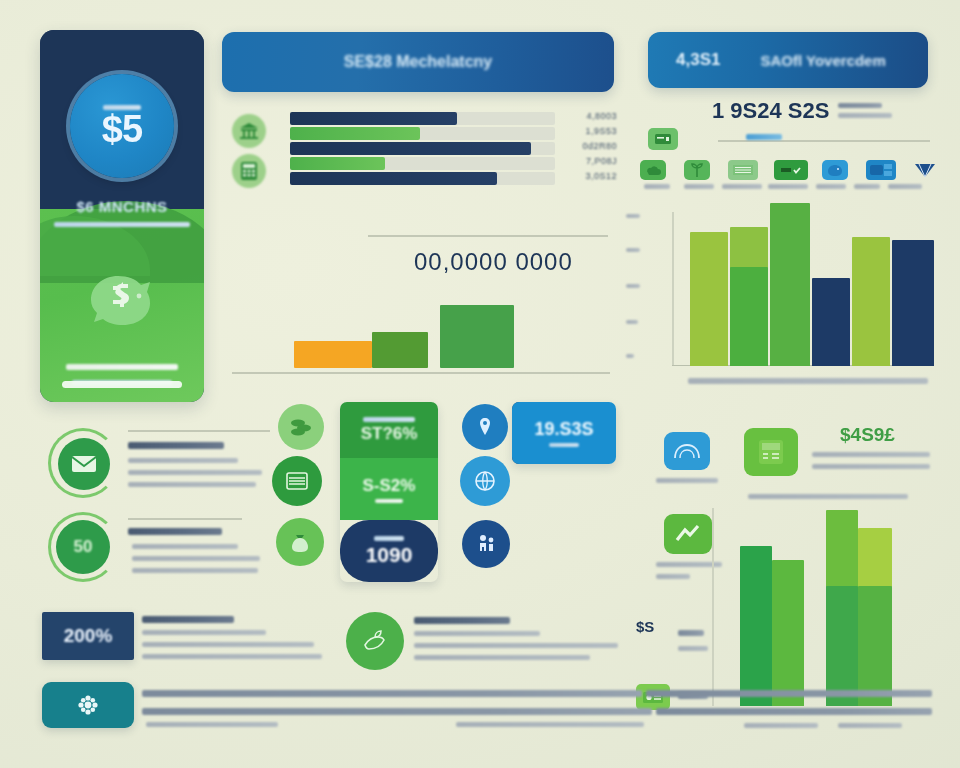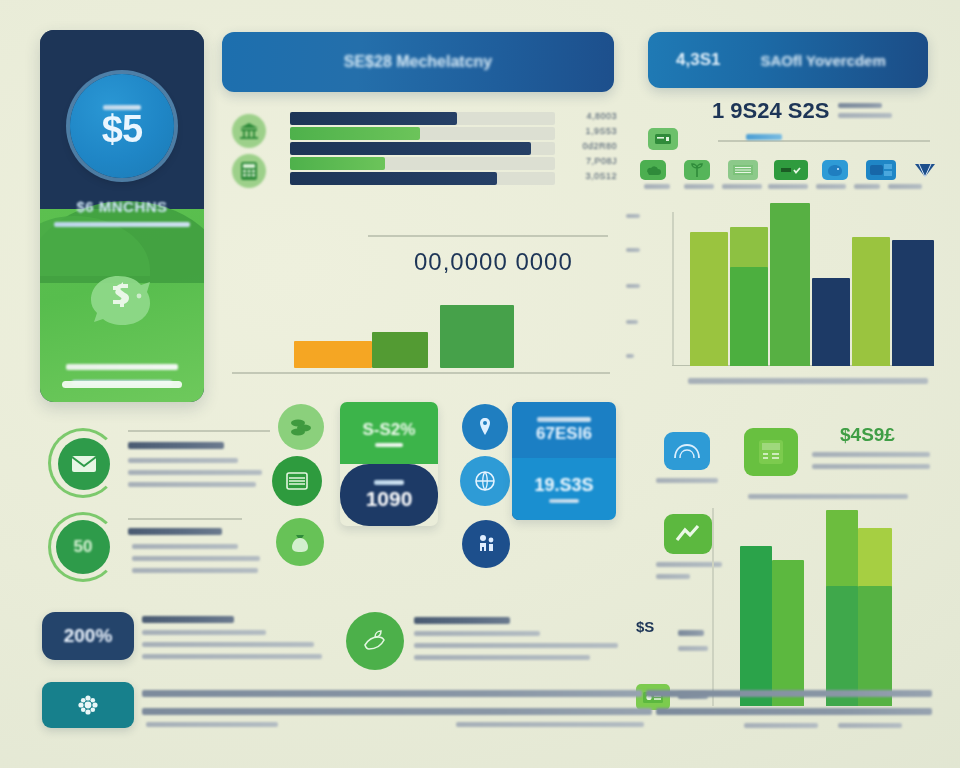--- a/index.html
+++ b/index.html
@@ -159,21 +159,21 @@
   #colchart .axis-y { position:absolute; left:24px; top:0; bottom:16px; width:1.5px; background:#cdd2c0; }
   #colchart .axis-x { position:absolute; left:24px; right:4px; bottom:16px; height:1.5px; background:#b9bfac; }
   .ytick { position:absolute; left:-22px; font-size:7px; }
   .gcol { position:absolute; bottom:16px; border-radius:1px 1px 0 0; }
 
   
   .feat-ring { position:absolute; border-radius:50%; }
 
   
   #bl-card1 { position:absolute; left:42px; top:612px; width:92px; height:48px;
-              border-radius:13px; background:#24446b; display:flex;
+              border-radius:2px; background:#24446b; display:flex;
               align-items:center; justify-content:center;
               box-shadow: 0 3px 8px rgba(40,60,80,.18); }
   #bl-card1 span { color:#eef6ff; font-size:19px; font-weight:700; filter:blur(0.8px); }
   #bl-card2 { position:absolute; left:42px; top:682px; width:92px; height:46px;
               border-radius:9px; background:#17808c; display:flex;
               align-items:center; justify-content:center;
               box-shadow: 0 3px 8px rgba(40,60,80,.18); }
 
   
   .tile { position:absolute; border-radius:9px; display:flex;
@@ -299,20 +299,24 @@
       </svg>
   </div>
   <div class="rnd-ic" style="left:276px;top:518px;width:48px;height:48px;background:#67c257;">
     <svg width="24" height="24" viewBox="0 0 24 24">
         <path d="M8 5h8l-2 3h-4z" fill="#2f8b3a"></path>
         <path d="M12 8c5 0 8 5 8 9s-3 5-8 5-8-1-8-5 3-9 8-9z" fill="#e6f7e3" opacity=".85"></path>
       </svg>
   </div>
 
   <div class="kpi-col" id="kpi-green">
+    <div class="kpi-cell c1">
+      <span class="tl whitedim kpi-cap" style="width:52px;height:5px;"></span>
+      <span class="kpi-val" style="color:#eaf8e8;font-size:17px;">ST?6%</span>
+    </div>
     <div class="kpi-cell c2">
       <span class="kpi-val" style="color:#f0fbee;font-size:17px;">S-S2%</span>
       <span class="tl white kpi-sub" style="width:28px;height:4px;"></span>
     </div>
     <div class="kpi-cell c3">
       <span class="tl whitedim kpi-cap" style="width:30px;height:5px;"></span>
       <span class="kpi-val" style="color:#ffffff;font-size:21px;">1090</span>
     </div>
   </div>
 
@@ -332,24 +336,20 @@
     <svg width="22" height="24" viewBox="0 0 22 24">
         <circle cx="8" cy="6" r="3" fill="#e0eeff"></circle>
         <path d="M5 11h6v8H9v-4H7v4H5z" fill="#e0eeff"></path>
         <circle cx="16" cy="8" r="2.4" fill="#e0eeff"></circle>
         <path d="M14 12h4v7h-4z" fill="#e0eeff"></path>
       </svg>
   </div>
 
   <div class="kpi-col" id="kpi-blue">
     <div class="strip"></div>
-    <div class="kpi-cell c1">
-      <span class="tl whitedim kpi-cap" style="width:54px;height:5px;"></span>
-      <span class="kpi-val" style="color:#e9f5ff;font-size:17px;">67ESl6</span>
-    </div>
     <div class="kpi-cell c2">
       <span class="kpi-val" style="color:#f2faff;font-size:18px;">19.S3S</span>
       <span class="tl whitedim kpi-sub" style="width:30px;height:4px;"></span>
     </div>
   </div>
 
   <div style="position:absolute;left:712px;top:98px;">
     <span class="bignum" style="color:#1d3557;font-size:22px;">1 9S24 S2S</span>
   </div>
   <div class="tl mid" style="position:absolute;left:838px;top:103px;width:44px;height:5px;"></div>

